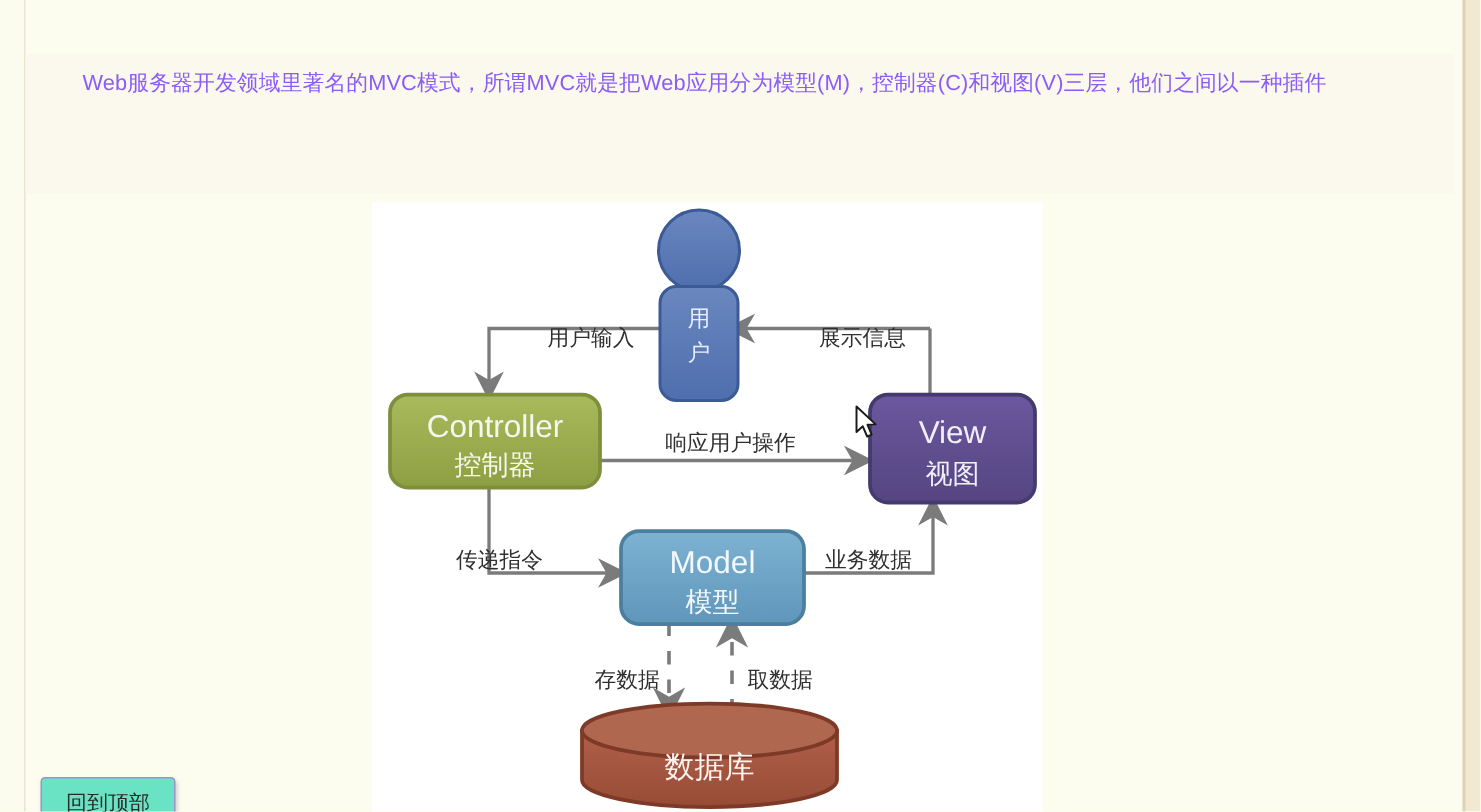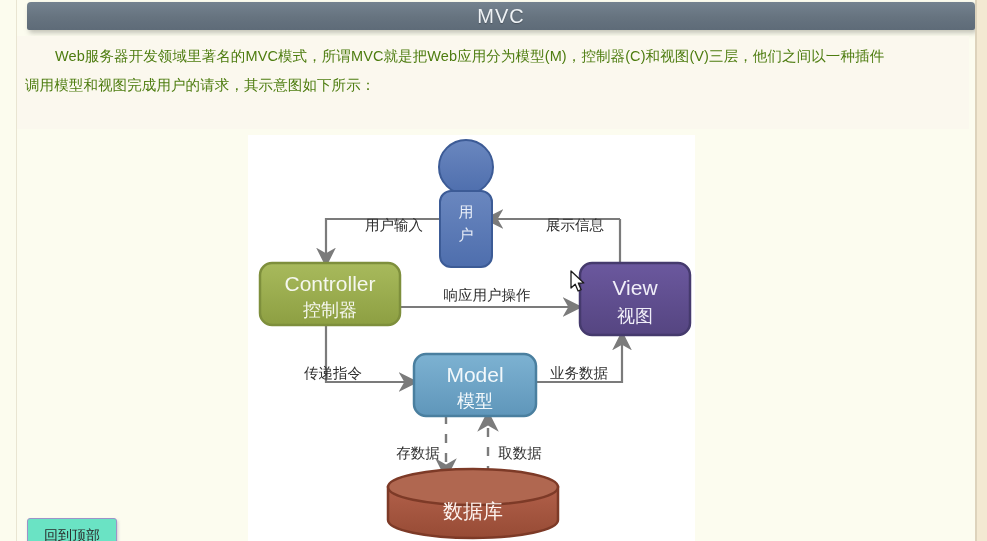--- a/index.html
+++ b/index.html
@@ -58,21 +58,21 @@
   
   .intro-block {
     position: absolute;
     left: 17px; top: 36px;
     width: 952px; height: 93px;
     background: #fbf8ee;
     padding: 6px 10px 0 8px;
     box-sizing: border-box;
   }
   .intro-line {
-    color: #4d7c0f;
+    color: #8b5cf6;
     font-size: 14.5px;
     line-height: 29px;
     letter-spacing: 0.1px;
     white-space: nowrap;
     font-family: "Liberation Sans", sans-serif;
   }
   .intro-line.first { text-indent: 30px; }
 
   
   .diagram-panel {
@@ -106,27 +106,23 @@
     pointer-events: none;
   }
 </style>
 </head>
 <body>
 
 <div id="page-root">
 
   <div class="page-left-gutter"></div>
 
-  <div class="title-bar">
-    <div class="title-bar-text">MVC</div>
-  </div>
 
   <div class="intro-block">
     <div class="intro-line first">Web服务器开发领域里著名的MVC模式，所谓MVC就是把Web应用分为模型(M)，控制器(C)和视图(V)三层，他们之间以一种插件</div>
-    <div class="intro-line">调用模型和视图完成用户的请求，其示意图如下所示：</div>
   </div>
 
   <div class="diagram-panel">
     <svg class="diagram-svg" width="447" height="406" viewBox="0 0 447 406">
       <defs>
         <marker id="ah" markerWidth="9" markerHeight="9" refX="7" refY="4.5" orient="auto">
           <path d="M0,0 L9,4.5 L0,9 L2.6,4.5 Z" fill="#7b7b7b"></path>
         </marker>
         <linearGradient id="gCtrl" x1="0" y1="0" x2="0" y2="1">
           <stop offset="0%" stop-color="#a8ba5c"></stop>

